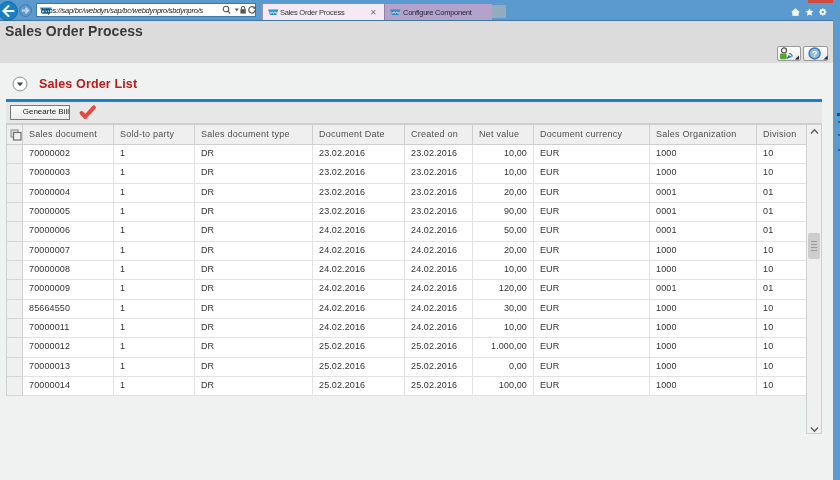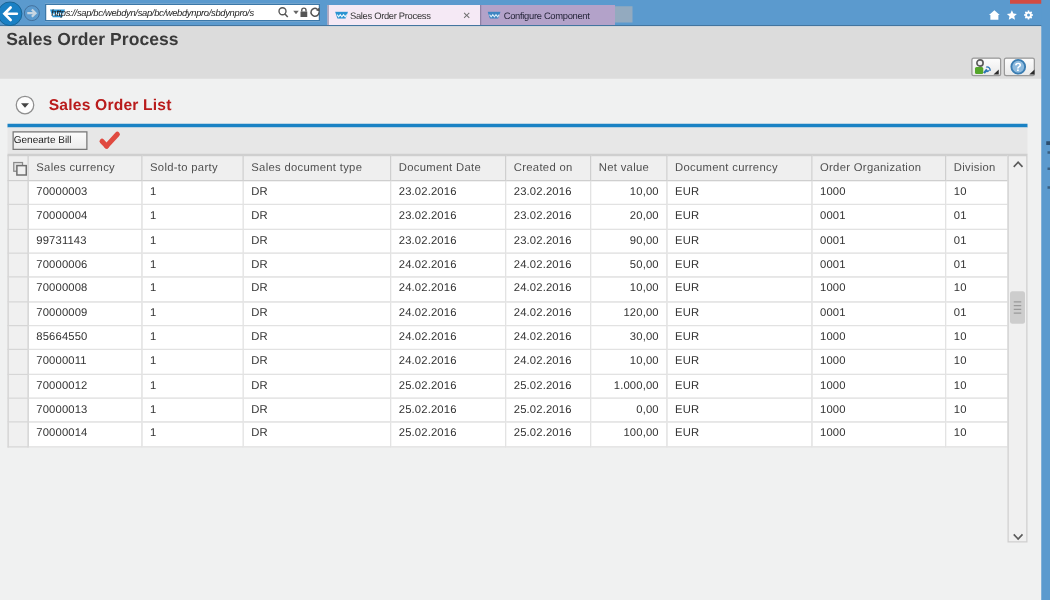--- a/index.html
+++ b/index.html
@@ -103,21 +103,21 @@
 
 <svg class="abs" style="left:12px;top:76px;" width="16" height="16" viewBox="0 0 16 16">
   <circle cx="8" cy="8" r="7" fill="#fdfdfd" stroke="#8e8e8e" stroke-width="1"></circle>
   <path d="M4.8 6.5 L11.2 6.5 L8 10.2 Z" fill="#444"></path>
 </svg>
 <div class="abs" style="left:39px;top:77px;font-size:12.5px;font-weight:bold;letter-spacing:0.15px;color:#b91c1c;">Sales Order List</div>
 
 <div class="abs" style="left:6px;top:99px;width:816px;height:2.5px;background:#1a82c4;"></div>
 
 <div class="abs" style="left:6px;top:101.5px;width:816px;height:22.5px;background:#e7e7e7;border-bottom:1px solid #cfcfcf;box-sizing:border-box;"></div>
-<div class="abs" style="left:10px;top:105px;width:60px;height:14.5px;background:linear-gradient(#fbfbfb,#ececec);border:1px solid #787878;box-sizing:border-box;font-size:8px;line-height:12.5px;text-align:left;color:#222;">Genearte Bill</div>
+<div class="abs" style="left:10px;top:105px;width:60px;height:14.5px;background:linear-gradient(#fbfbfb,#ececec);border:1px solid #787878;box-sizing:border-box;font-size:8px;line-height:12.5px;text-align:right;color:#222;">Genearte Bill</div>
 <svg class="abs" style="left:76px;top:101px;" width="24" height="20" viewBox="0 0 24 20">
   <path d="M5.6 12 L9.3 15.9" stroke="#e04a40" stroke-width="4" stroke-linecap="round" fill="none"></path>
   <path d="M9.2 15.9 L17.9 6.4" stroke="#e04a40" stroke-width="4" stroke-linecap="round" fill="none"></path>
 </svg>
 
 <div id="tbl" class="abs" style="left:6px;top:124px;width:800px;">
 <table style="width:800px;font-size:9px;color:#333;">
 <colgroup>
 <col style="width:16px">
         <col style="width:91px">
@@ -129,29 +129,41 @@
         <col style="width:116px">
         <col style="width:107px">
         <col style="width:50px">
 </colgroup>
 <tbody id="tbody">
 <tr class="hd">
           <td class="sel"><svg width="12" height="12" viewBox="0 0 12 12">
               <rect x="1" y="1" width="7" height="7" fill="#e3e3e3" stroke="#8a8a8a" stroke-width="1"></rect>
               <rect x="3.5" y="3.5" width="7.5" height="7.5" fill="#f0f0f0" stroke="#6f6f6f" stroke-width="1.2"></rect>
             </svg></td>
-          <th>Sales currency</th>
+          <th>Sales document</th>
           <th>Sold-to party</th>
           <th>Sales document type</th>
           <th>Document Date</th>
           <th>Created on</th>
           <th>Net value</th>
           <th>Document currency</th>
-          <th>Order Organization</th>
+          <th>Sales Organization</th>
           <th>Division</th>
+        </tr>
+<tr class="bd">
+          <td class="sel"></td>
+          <td>70000002</td>
+          <td>1</td>
+          <td>DR</td>
+          <td>23.02.2016</td>
+          <td>23.02.2016</td>
+          <td class="num">10,00</td>
+          <td>EUR</td>
+          <td>1000</td>
+          <td>10</td>
         </tr>
 <tr class="bd">
           <td class="sel"></td>
           <td>70000003</td>
           <td>1</td>
           <td>DR</td>
           <td>23.02.2016</td>
           <td>23.02.2016</td>
           <td class="num">10,00</td>
           <td>EUR</td>
@@ -165,41 +177,53 @@
           <td>DR</td>
           <td>23.02.2016</td>
           <td>23.02.2016</td>
           <td class="num">20,00</td>
           <td>EUR</td>
           <td>0001</td>
           <td>01</td>
         </tr>
 <tr class="bd">
           <td class="sel"></td>
-          <td>99731143</td>
+          <td>70000005</td>
           <td>1</td>
           <td>DR</td>
           <td>23.02.2016</td>
           <td>23.02.2016</td>
           <td class="num">90,00</td>
           <td>EUR</td>
           <td>0001</td>
           <td>01</td>
         </tr>
 <tr class="bd">
           <td class="sel"></td>
           <td>70000006</td>
           <td>1</td>
           <td>DR</td>
           <td>24.02.2016</td>
           <td>24.02.2016</td>
           <td class="num">50,00</td>
           <td>EUR</td>
           <td>0001</td>
           <td>01</td>
+        </tr>
+<tr class="bd">
+          <td class="sel"></td>
+          <td>70000007</td>
+          <td>1</td>
+          <td>DR</td>
+          <td>24.02.2016</td>
+          <td>24.02.2016</td>
+          <td class="num">20,00</td>
+          <td>EUR</td>
+          <td>1000</td>
+          <td>10</td>
         </tr>
 <tr class="bd">
           <td class="sel"></td>
           <td>70000008</td>
           <td>1</td>
           <td>DR</td>
           <td>24.02.2016</td>
           <td>24.02.2016</td>
           <td class="num">10,00</td>
           <td>EUR</td>

